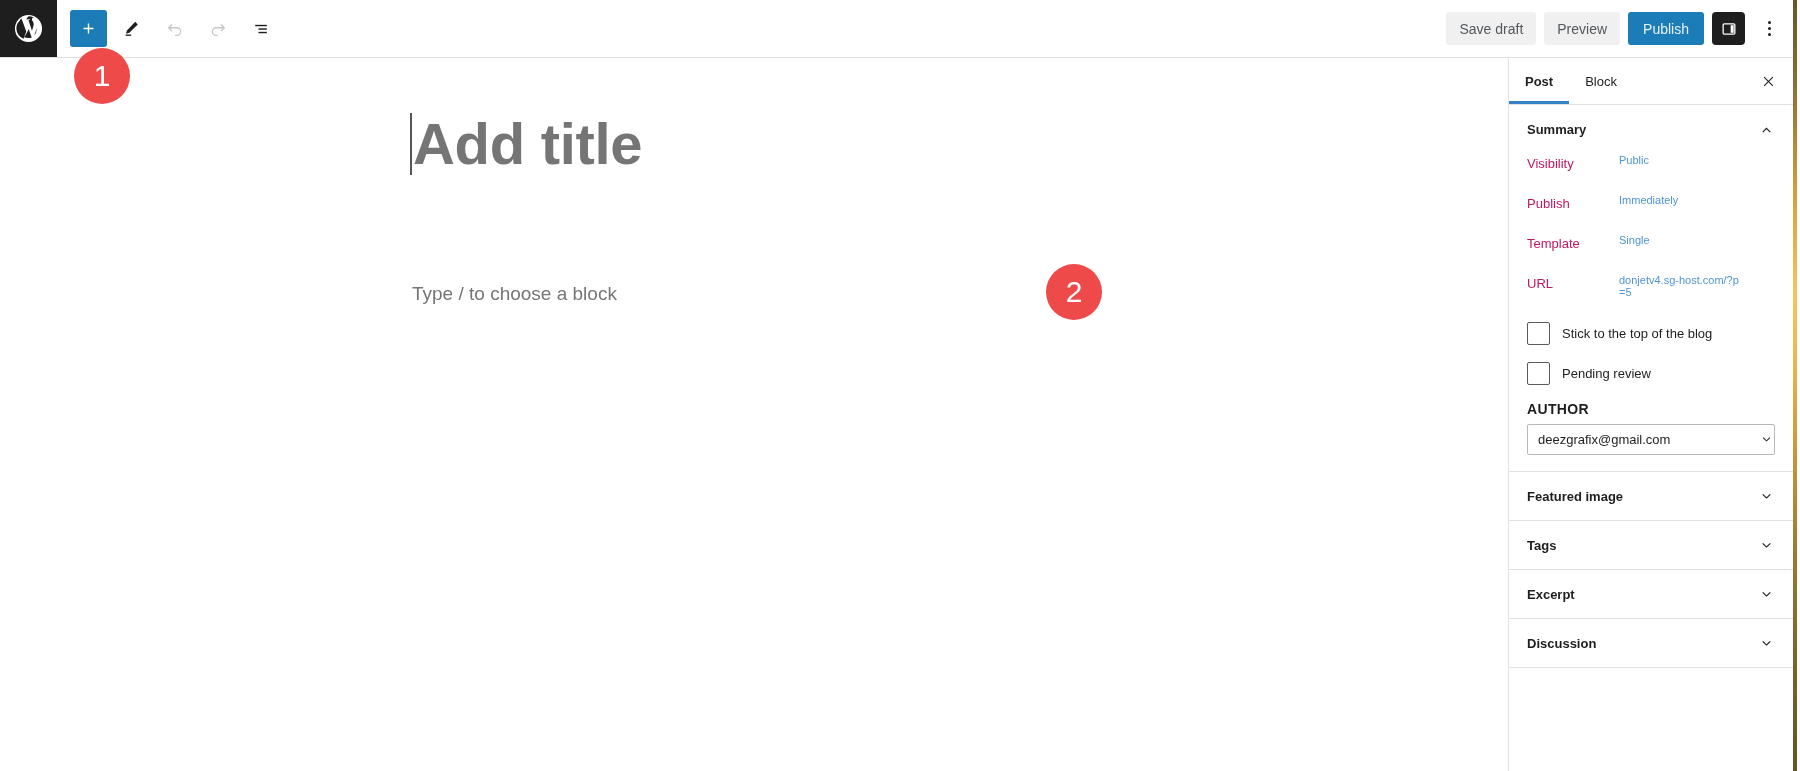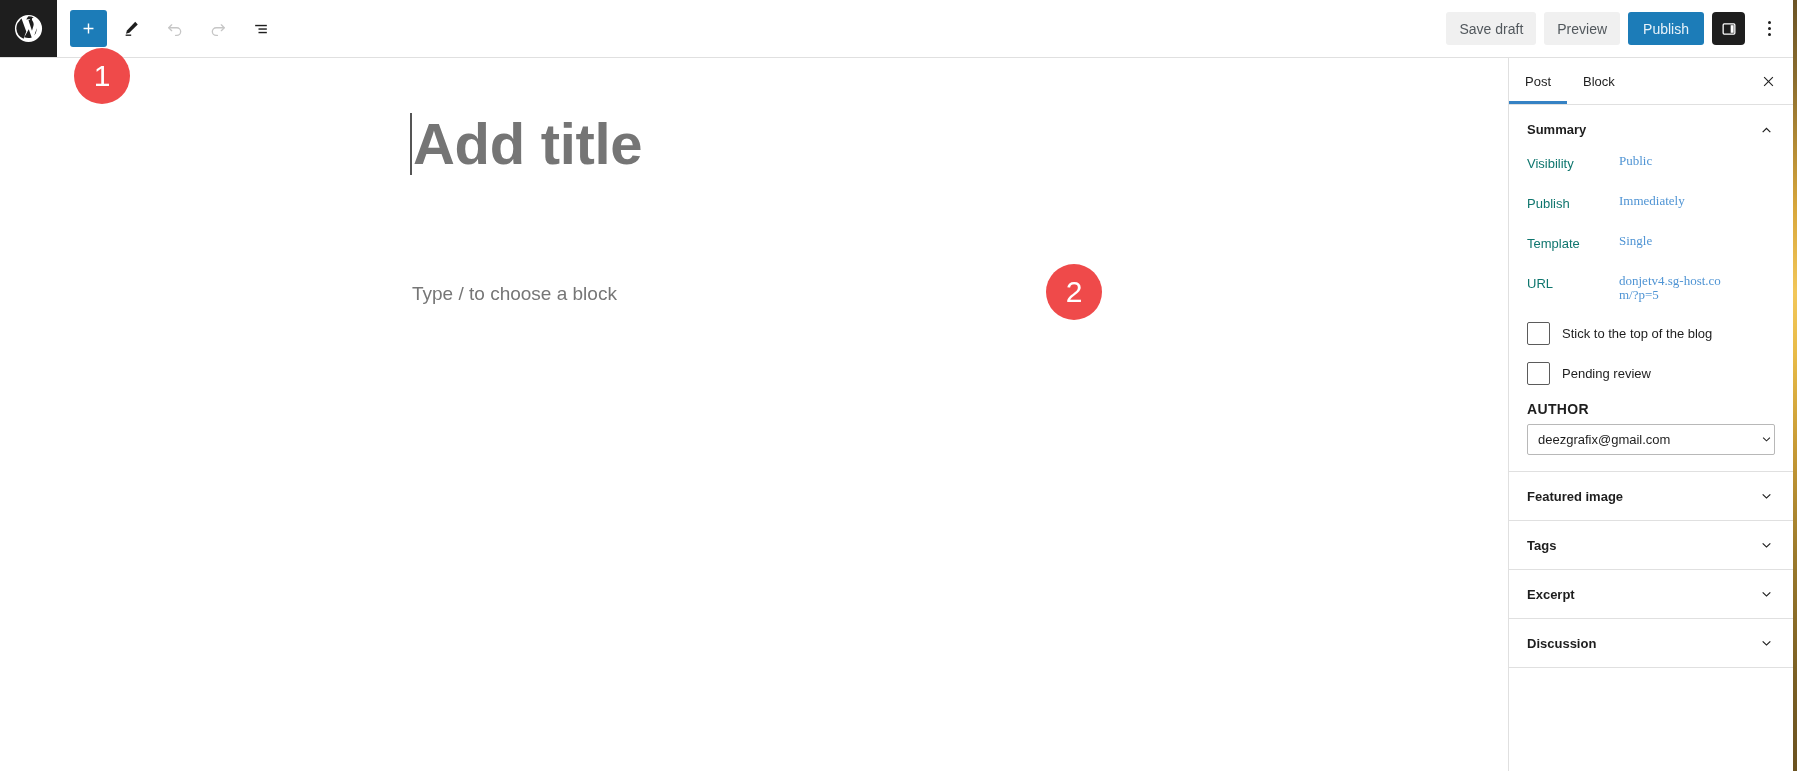--- a/index.html
+++ b/index.html
@@ -131,21 +131,21 @@
     border-bottom: 1px solid #e0e0e0;
     position: relative;
   }
   .side-tab {
     height: 46px; padding: 0 16px;
     display: flex; align-items: center;
     font-size: 13px; color: #1e1e1e; cursor: pointer;
     background: transparent; border: none;
     font-family: "Liberation Sans", sans-serif;
   }
-  .side-tab.active { font-weight: 400; box-shadow: inset 0 -3px 0 #3582c4; }
+  .side-tab.active { font-weight: 700; box-shadow: inset 0 -3px 0 #3582c4; }
   .side-close {
     position: absolute; right: 10px; top: 50%; transform: translateY(-50%);
     width: 30px; height: 30px; border: none; background: transparent;
     display: flex; align-items: center; justify-content: center; cursor: pointer;
   }
 
   .panel { border-bottom: 1px solid #e0e0e0; }
   .panel-head {
     height: 48px; padding: 0 18px;
     display: flex; align-items: center; justify-content: space-between;
@@ -153,25 +153,25 @@
   }
   .panel-title { font-size: 13px; font-weight: 600; color: #1e1e1e; }
   .panel-body { padding: 0 18px 16px 18px; }
 
   .srow {
     display: flex; align-items: flex-start;
     min-height: 40px; padding: 1px 0;
   }
   .srow-label {
     width: 92px; flex: 0 0 92px;
-    font-size: 13px; color: #0f766e; padding-top: 2px;
+    font-size: 13px; color: #be185d; padding-top: 2px;
   }
   .srow-value {
-    font-size: 13px; color: #4f94d4; cursor: pointer;
-    line-height: 1.1; word-break: break-all; max-width: 120px; font-family: Liberation Serif, serif;
+    font-size: 11px; color: #4f94d4; cursor: pointer;
+    line-height: 1.1; word-break: break-all; max-width: 120px;
   }
   .srow-value.wrap { line-height: 1.1; }
 
   .chk-row {
     display: flex; align-items: center; gap: 12px;
     height: 40px;
   }
   .chk-box {
     width: 23px; height: 23px; flex: 0 0 23px;
     border: 1.5px solid #5b5b5b; border-radius: 2px; background: #fff;

